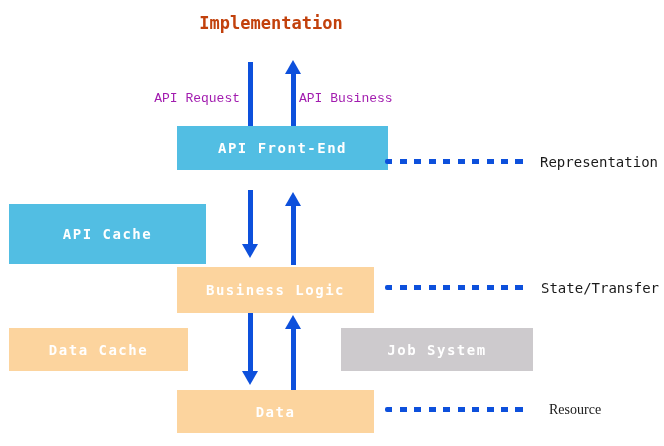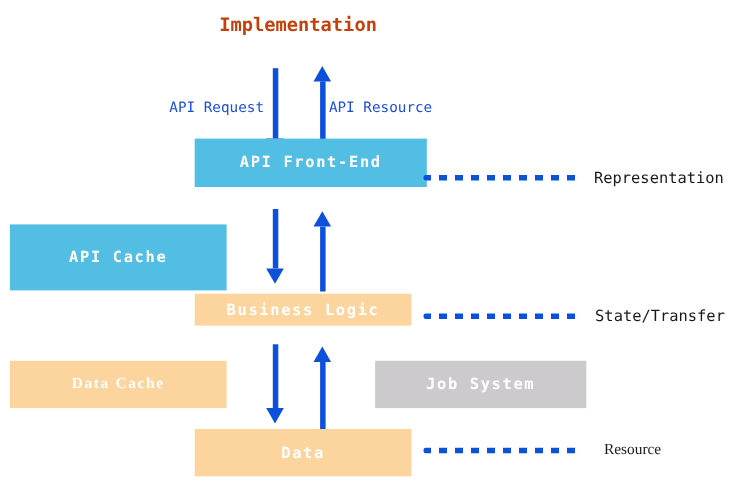--- a/index.html
+++ b/index.html
@@ -31,22 +31,23 @@
     white-space: nowrap;
   }
   .node.blue   { background: var(--box-blue); }
   .node.orange { background: var(--box-orange); }
   .node.gray   { background: var(--box-gray); }
 
   .flow-label {
     position: absolute;
     font-size: 13px;
     line-height: 15px;
-    color: #1d4ed8;
+    color: #a21caf;
     white-space: nowrap;
+    font-family: Liberation Mono, monospace;
   }
   .layer-label {
     position: absolute;
     font-size: 14px;
     line-height: 16px;
     color: #1a1a1a;
     white-space: nowrap;
   }
   .arrow {
     position: absolute;
@@ -92,44 +93,44 @@
   <div class="arrow" style="left:242px; top:62px; height:78px;">
     <div class="shaft"></div>
     <div class="head-down"></div>
   </div>
   <div class="arrow" style="left:285px; top:60px; height:80px;">
     <div class="head-up"></div>
     <div class="shaft"></div>
   </div>
 
   <div class="flow-label" style="left:150px; top:91px; width:90px; text-align:right;">API Request</div>
-  <div class="flow-label" style="left:299px; top:91px;">API Resource</div>
+  <div class="flow-label" style="left:299px; top:91px;">API Business</div>
 
   <div class="node blue" style="left:177px; top:126px; width:211px; height:44px;">API Front-End</div>
 
   <div class="dash-line" style="left:385px; top:159px;"></div>
   <div class="layer-label" style="left:540px; top:154px;">Representation</div>
 
   <div class="node blue" style="left:9px; top:204px; width:197px; height:60px;">API Cache</div>
 
   <div class="arrow" style="left:242px; top:190px; height:68px;">
     <div class="shaft"></div>
     <div class="head-down"></div>
   </div>
   <div class="arrow" style="left:285px; top:192px; height:73px;">
     <div class="head-up"></div>
     <div class="shaft"></div>
   </div>
 
-  <div class="node orange" style="left:177px; top:267px; width:197px; height:29px;">Business Logic</div>
+  <div class="node orange" style="left:177px; top:267px; width:197px; height:46px;">Business Logic</div>
 
   <div class="dash-line" style="left:385px; top:285px;"></div>
   <div class="layer-label" style="left:541px; top:280px;">State/Transfer</div>
 
-  <div class="node orange" style="left:9px; top:328px; width:197px; height:43px;font-family:Liberation Serif, serif;">Data Cache</div>
+  <div class="node orange" style="left:9px; top:328px; width:179px; height:43px;">Data Cache</div>
 
   <div class="node gray" style="left:341px; top:328px; width:192px; height:43px;">Job System</div>
 
   <div class="arrow" style="left:242px; top:313px; height:72px;">
     <div class="shaft"></div>
     <div class="head-down"></div>
   </div>
   <div class="arrow" style="left:285px; top:315px; height:75px;">
     <div class="head-up"></div>
     <div class="shaft"></div>

